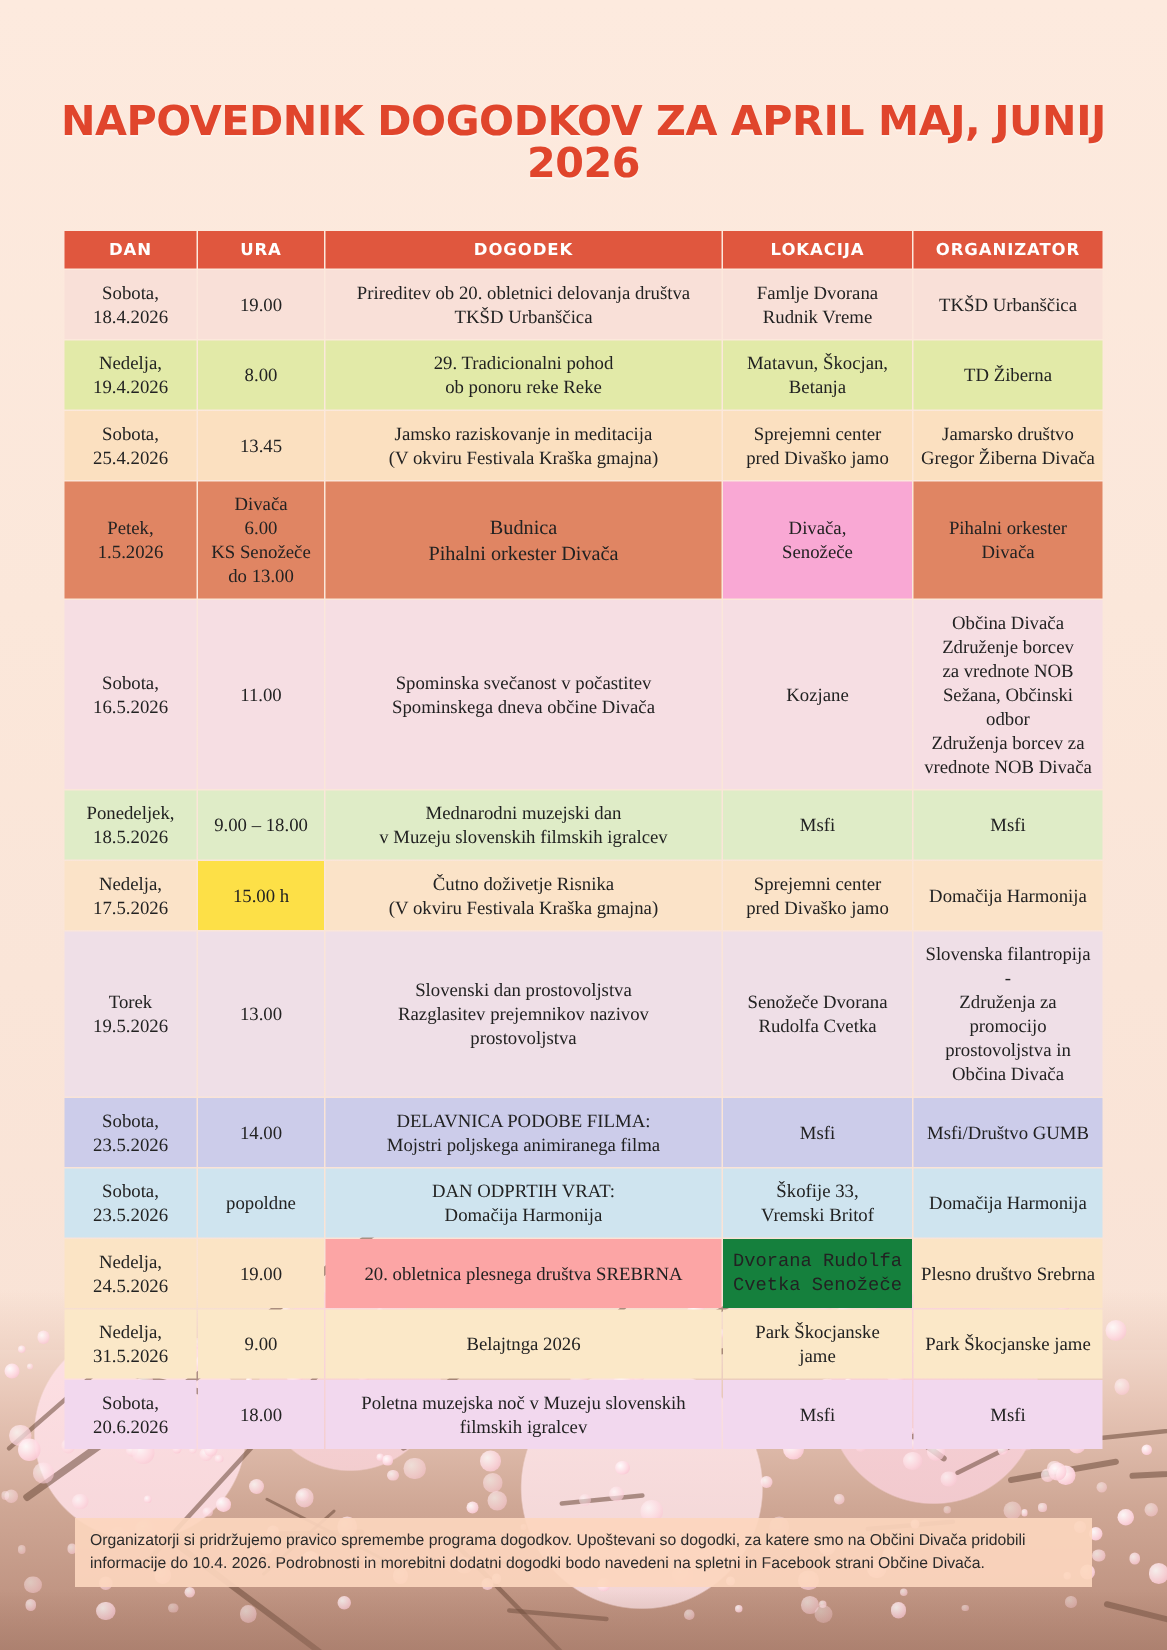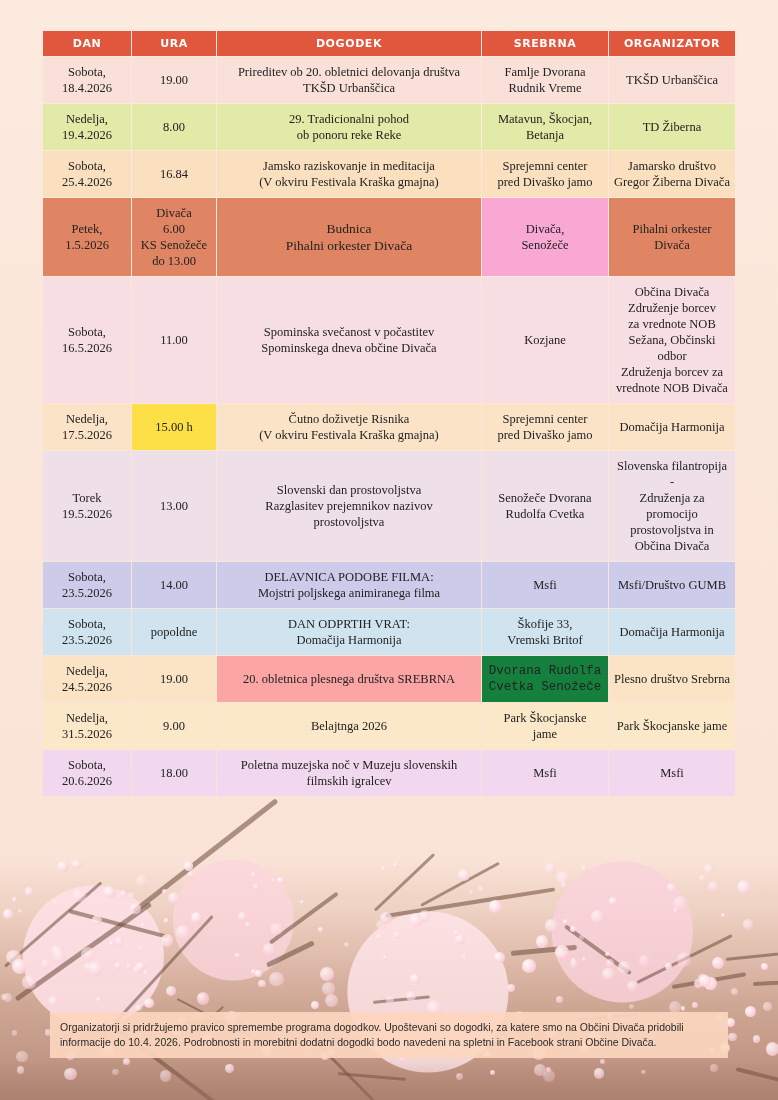--- a/index.html
+++ b/index.html
@@ -344,75 +344,83 @@
     <div class="blossom" style="width: 4.33319px; height: 4.33319px; left: 721.159px; top: 53.0864px; opacity: 0.83;"></div>
     <div class="blossom" style="width: 5.14932px; height: 5.14932px; left: 12.2491px; top: 36.7439px; opacity: 0.84;"></div>
     <div class="blossom" style="width: 12.3029px; height: 12.3029px; left: 535.973px; top: 75.2574px; opacity: 0.89;"></div>
     <div class="blossom" style="width: 12.2137px; height: 12.2137px; left: 200.973px; top: 173.935px; opacity: 0.82;"></div>
     <div class="blossom" style="width: 14.1162px; height: 14.1162px; left: 737.372px; top: 19.5682px; opacity: 0.82;"></div>
     <div class="blossom" style="width: 12.1711px; height: 12.1711px; left: 167.886px; top: 31.5385px; opacity: 0.74;"></div>
   </div>
 <div class="bottom-fade"></div>
 
 <div class="page">
+  <h1 class="title">NAPOVEDNIK DOGODKOV ZA APRIL MAJ, JUNIJ 2026</h1>
 
   <table class="schedule">
     <colgroup>
       <col class="c-dan">
         <col class="c-ura">
         <col class="c-dog">
         <col class="c-lok">
         <col class="c-org">
     </colgroup>
     <thead>
       <tr>
         <th>DAN</th>
         <th>URA</th>
         <th>DOGODEK</th>
-        <th>SREBRNA</th>
+        <th>LOKACIJA</th>
         <th>ORGANIZATOR</th>
       </tr>
     </thead>
     <tbody id="tbody">
         <tr>
           <td class="dan" style="background: rgb(249, 224, 216);">Sobota,<br>18.4.2026</td>
           <td class="ura" style="background: rgb(249, 224, 216);">19.00</td>
           <td class="dog" style="background: rgb(249, 224, 216);">Prireditev ob 20. obletnici delovanja društva<br>TKŠD Urbanščica</td>
           <td class="lok" style="background: rgb(249, 224, 216);">Famlje Dvorana<br>Rudnik Vreme</td>
           <td class="org" style="background: rgb(249, 224, 216);">TKŠD Urbanščica</td>
         </tr>
         <tr>
           <td class="dan" style="background: rgb(226, 234, 168);">Nedelja,<br>19.4.2026</td>
           <td class="ura" style="background: rgb(226, 234, 168);">8.00</td>
           <td class="dog" style="background: rgb(226, 234, 168);">29. Tradicionalni pohod<br>ob ponoru reke Reke</td>
           <td class="lok" style="background: rgb(226, 234, 168);">Matavun, Škocjan,<br>Betanja</td>
           <td class="org" style="background: rgb(226, 234, 168);">TD Žiberna</td>
         </tr>
         <tr>
           <td class="dan" style="background: rgb(251, 224, 192);">Sobota,<br>25.4.2026</td>
-          <td class="ura" style="background: rgb(251, 224, 192);">16.84</td>
+          <td class="ura" style="background: rgb(251, 224, 192);">13.45</td>
           <td class="dog" style="background: rgb(251, 224, 192);">Jamsko raziskovanje in meditacija<br>(V okviru Festivala Kraška gmajna)</td>
           <td class="lok" style="background: rgb(251, 224, 192);">Sprejemni center<br>pred Divaško jamo</td>
           <td class="org" style="background: rgb(251, 224, 192);">Jamarsko društvo<br>Gregor Žiberna Divača</td>
         </tr>
         <tr class="row-tall big">
           <td class="dan" style="background: rgb(224, 133, 99);">Petek,<br>1.5.2026</td>
           <td class="ura" style="background: rgb(224, 133, 99);">Divača<br>6.00<br>KS Senožeče<br>do 13.00</td>
           <td class="dog" style="background: rgb(224, 133, 99);">Budnica<br>Pihalni orkester Divača</td>
           <td class="lok" style="background: #f9a8d4;">Divača,<br>Senožeče</td>
           <td class="org" style="background: rgb(224, 133, 99);">Pihalni orkester<br>Divača</td>
         </tr>
         <tr class="row-tall">
           <td class="dan" style="background: rgb(246, 222, 227);">Sobota,<br>16.5.2026</td>
           <td class="ura" style="background: rgb(246, 222, 227);">11.00</td>
           <td class="dog" style="background: rgb(246, 222, 227);">Spominska svečanost v počastitev<br>Spominskega dneva občine Divača</td>
           <td class="lok" style="background: rgb(246, 222, 227);">Kozjane</td>
           <td class="org" style="background: rgb(246, 222, 227);">Občina Divača<br>Združenje borcev<br>za vrednote NOB<br>Sežana, Občinski odbor<br>Združenja borcev za<br>vrednote NOB Divača</td>
         </tr>
         <tr>
+          <td class="dan" style="background: rgb(223, 236, 199);">Ponedeljek,<br>18.5.2026</td>
+          <td class="ura" style="background: rgb(223, 236, 199);">9.00 – 18.00</td>
+          <td class="dog" style="background: rgb(223, 236, 199);">Mednarodni muzejski dan<br>v Muzeju slovenskih filmskih igralcev</td>
+          <td class="lok" style="background: rgb(223, 236, 199);">Msfi</td>
+          <td class="org" style="background: rgb(223, 236, 199);">Msfi</td>
+        </tr>
+        <tr>
           <td class="dan" style="background: rgb(251, 227, 200);">Nedelja,<br>17.5.2026</td>
           <td class="ura" style="background: #fde047;">15.00 h</td>
           <td class="dog" style="background: rgb(251, 227, 200);">Čutno doživetje Risnika<br>(V okviru Festivala Kraška gmajna)</td>
           <td class="lok" style="background: rgb(251, 227, 200);">Sprejemni center<br>pred Divaško jamo</td>
           <td class="org" style="background: rgb(251, 227, 200);">Domačija Harmonija</td>
         </tr>
         <tr class="row-tall">
           <td class="dan" style="background: rgb(239, 223, 231);">Torek<br>19.5.2026</td>
           <td class="ura" style="background: rgb(239, 223, 231);">13.00</td>
           <td class="dog" style="background: rgb(239, 223, 231);">Slovenski dan prostovoljstva<br>Razglasitev prejemnikov nazivov<br>prostovoljstva</td>

